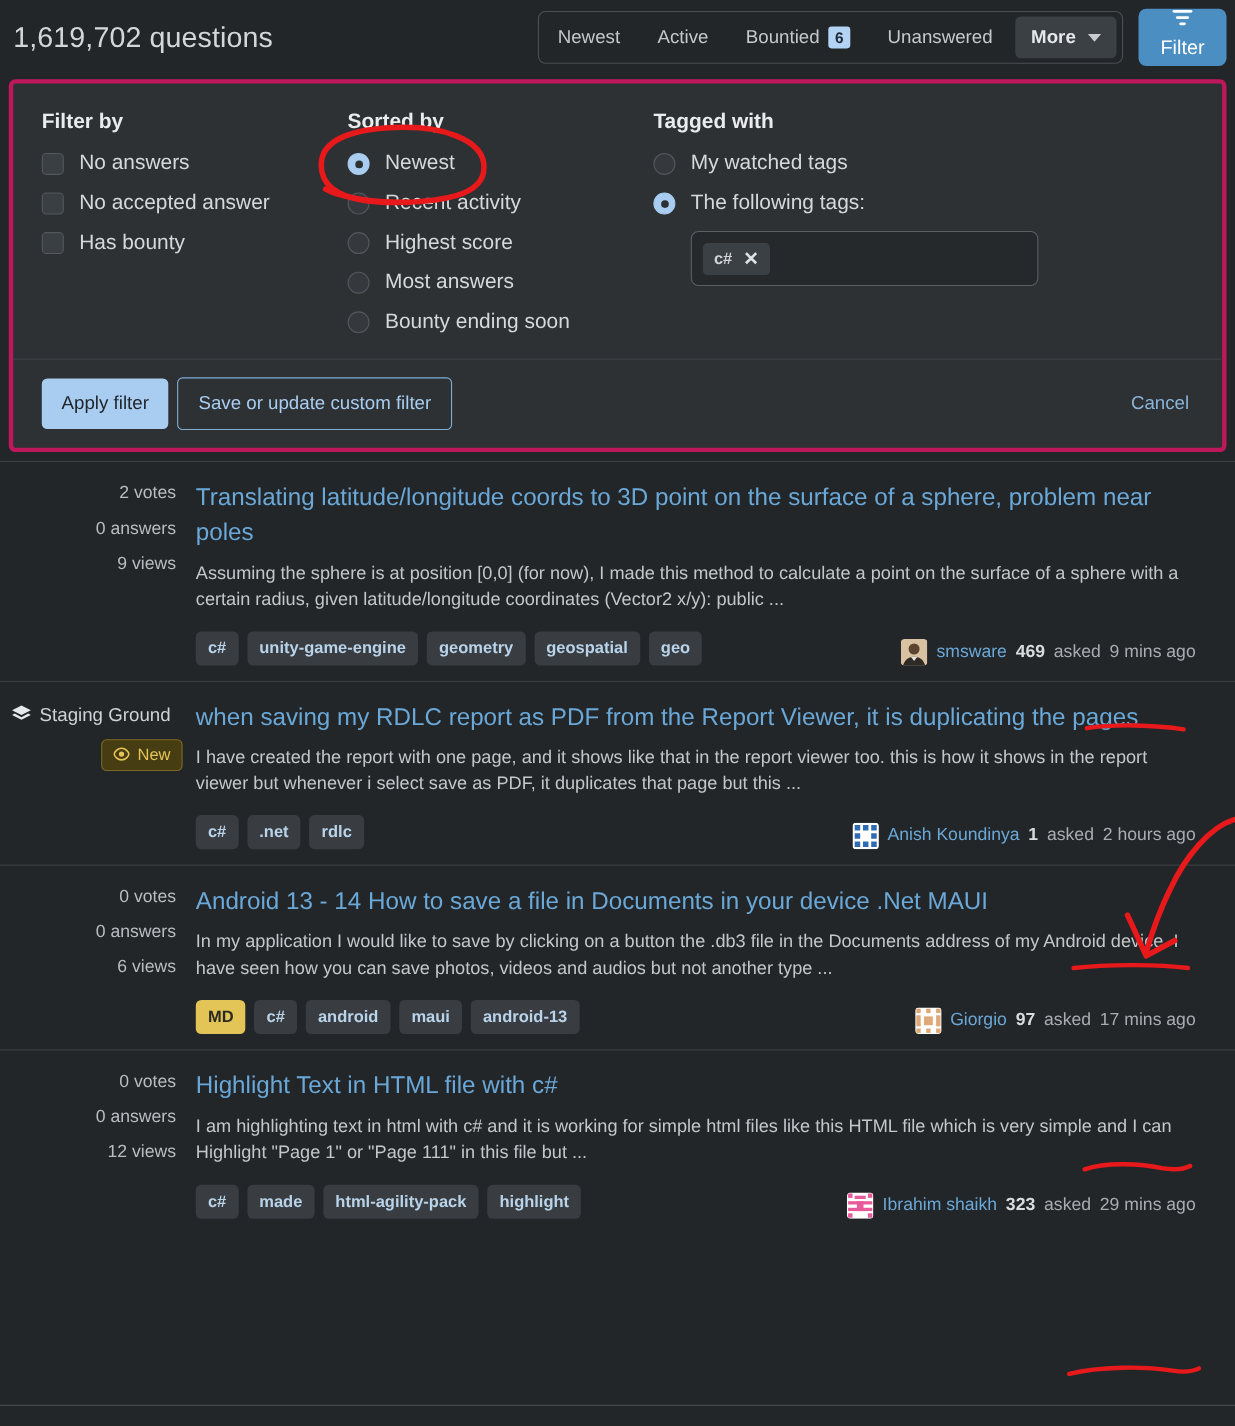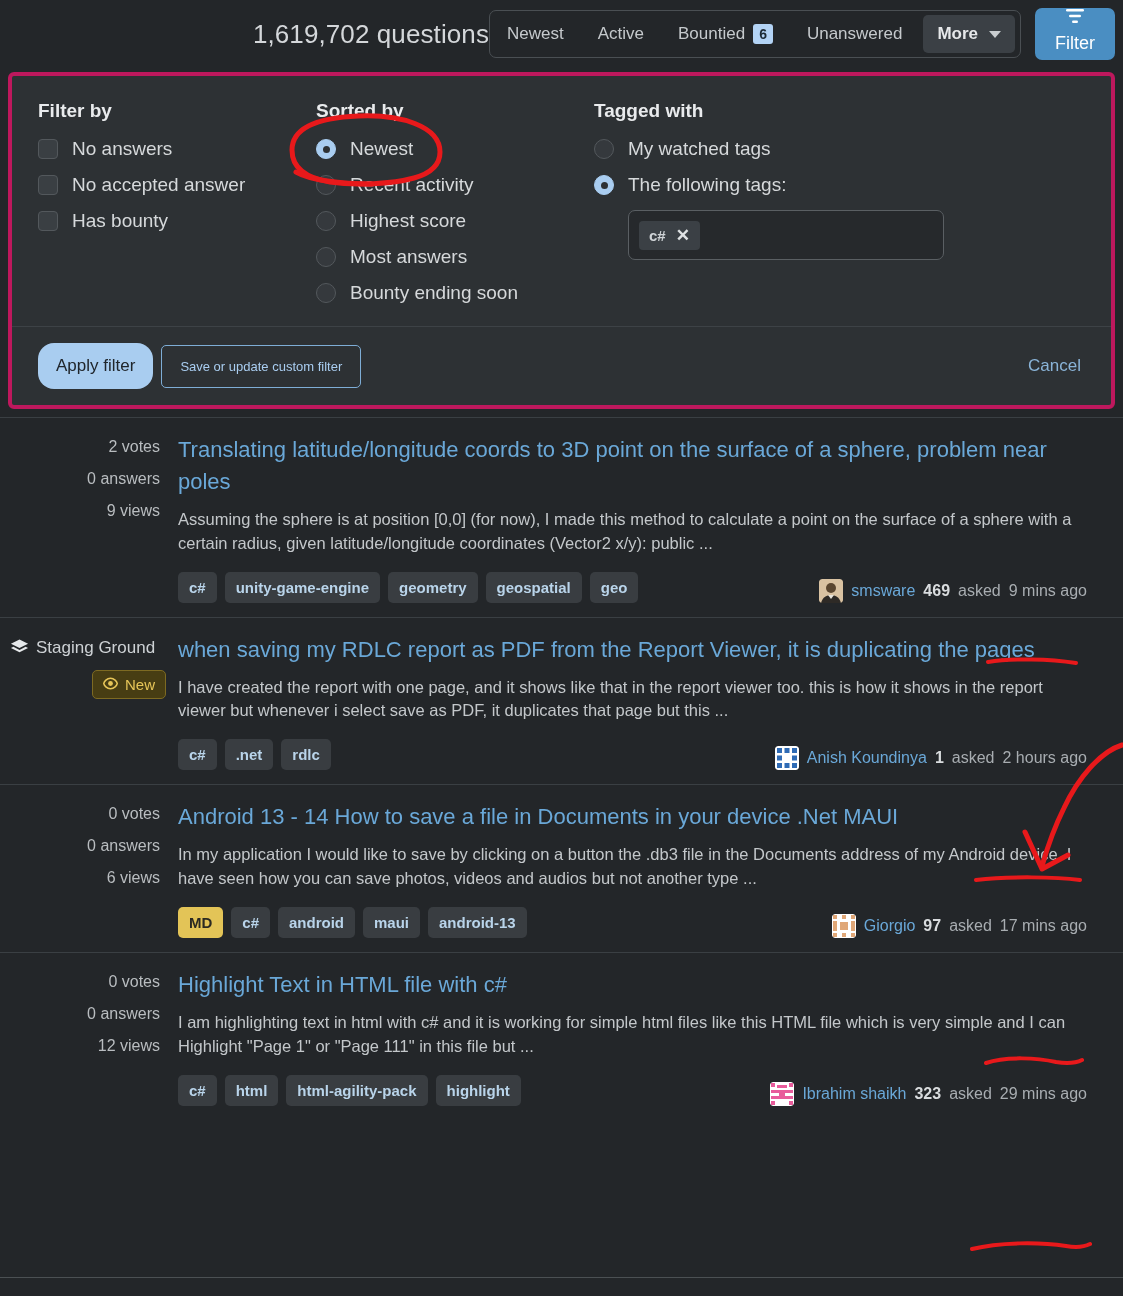--- a/index.html
+++ b/index.html
@@ -7,21 +7,21 @@
     width: 1123px; height: 1296px;
     background: #232629;
     font-family: "Liberation Sans", sans-serif;
     color: #c5c9cc;
     overflow: hidden;
   }
   #root { position: relative; width: 1123px; height: 1296px; }
 
   
   .header {
-    display: flex; align-items: center; justify-content: flex-end;
+    display: flex; align-items: center; justify-content: space-between;
     padding: 10px 8px 14px 12px; height: 72px;
   }
   .q-count { font-size: 26px; color: #d4d7da; letter-spacing: .1px; }
   .header-right { display: flex; align-items: center; gap: 14px; }
 
   .tabs {
     display: flex; align-items: center;
     border: 1px solid #4a4f53; border-radius: 7px;
     height: 48px; padding: 0 5px 0 0; overflow: hidden;
   }
@@ -95,27 +95,27 @@
   }
   .tag-x { font-size: 17px; color: #dfe2e4; cursor: pointer; line-height: 1; }
 
   .filter-actions {
     border-top: 1px solid #3d4246;
     display: flex; align-items: center; justify-content: space-between;
     padding: 16px 26px;
   }
   .act-left { display: flex; align-items: center; gap: 8px; }
   .btn-apply {
-    background: #a9cdf0; color: #20262c; border: none; border-radius: 16px;
+    background: #a9cdf0; color: #20262c; border: none; border-radius: 5px;
     font-size: 17px; padding: 13px 18px; cursor: pointer;
     font-family: "Liberation Sans", sans-serif;
   }
   .btn-save {
     background: transparent; color: #a9cdf0; border: 1px solid #7eadd6;
-    border-radius: 5px; font-size: 13px; padding: 13px 18px; cursor: pointer;
+    border-radius: 5px; font-size: 17px; padding: 13px 18px; cursor: pointer;
     font-family: "Liberation Sans", sans-serif;
   }
   .btn-cancel {
     background: transparent; color: #8ab4d8; border: none;
     font-size: 17px; cursor: pointer; padding: 6px 4px;
     font-family: "Liberation Sans", sans-serif;
   }
 
   
   .qlist { margin-top: 8px; }
@@ -418,21 +418,21 @@
         <div class="stat">0 votes</div>
         <div class="stat">0 answers</div>
         <div class="stat">12 views</div>
       </div>
       <div class="qbody">
         <a class="qtitle">Highlight Text in HTML file with c#</a>
         <div class="qexcerpt">I am highlighting text in html with c# and it is working for simple html files like this HTML file which is very simple and I can Highlight "Page 1" or "Page 111" in this file but ...</div>
         <div class="qfooter">
           <div class="tags">
             <span class="tag">c#</span>
-            <span class="tag">html</span>
+            <span class="tag">made</span>
             <span class="tag">html-agility-pack</span>
             <span class="tag">highlight</span>
           </div>
           <div class="userline">
             <svg class="avatar" viewBox="0 0 24 24">
               <rect width="24" height="24" rx="3" fill="#ffffff"></rect>
               <g fill="#e85b9b">
                 <rect x="1" y="1" width="4" height="4"></rect>
                   <rect x="19" y="1" width="4" height="4"></rect>
                 <rect x="7" y="3" width="10" height="3"></rect>

